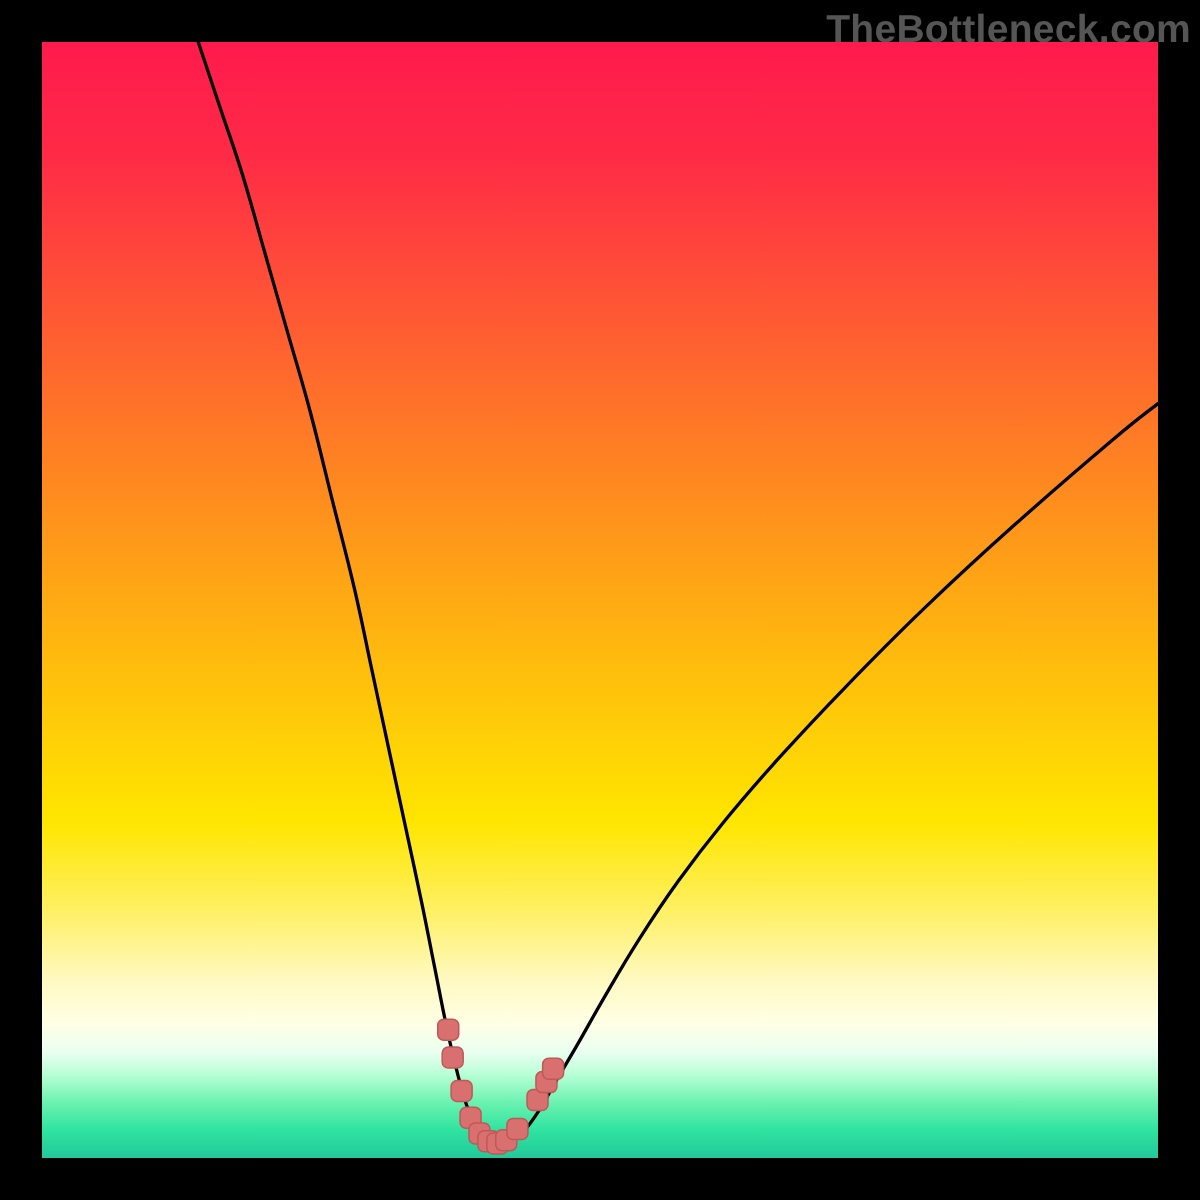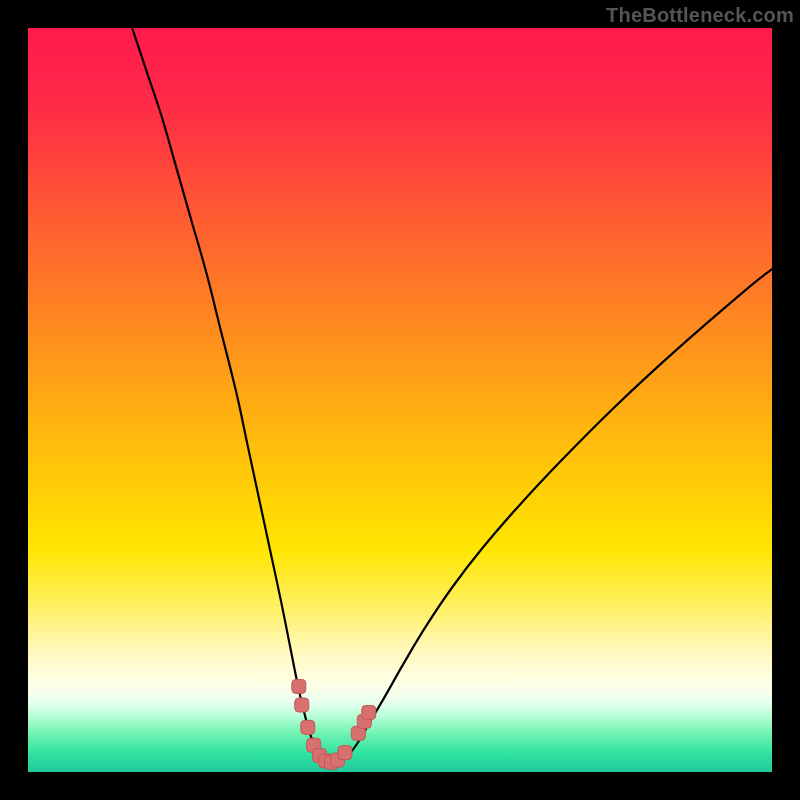--- a/index.html
+++ b/index.html
@@ -24,21 +24,21 @@
     top: 28px;
     left: 28px;
     width: 744px;
     height: 744px;
   }
   .watermark {
     position: absolute;
     top: 4px;
     right: 6px;
     color: #555;
-    font-size: 20px;
+    font-size: 26px;
     font-weight: 600;
     letter-spacing: 0.2px;
     user-select: none;
   }
   svg { display: block; }
 </style>
 </head>
 <body>
 
 <div class="frame">

